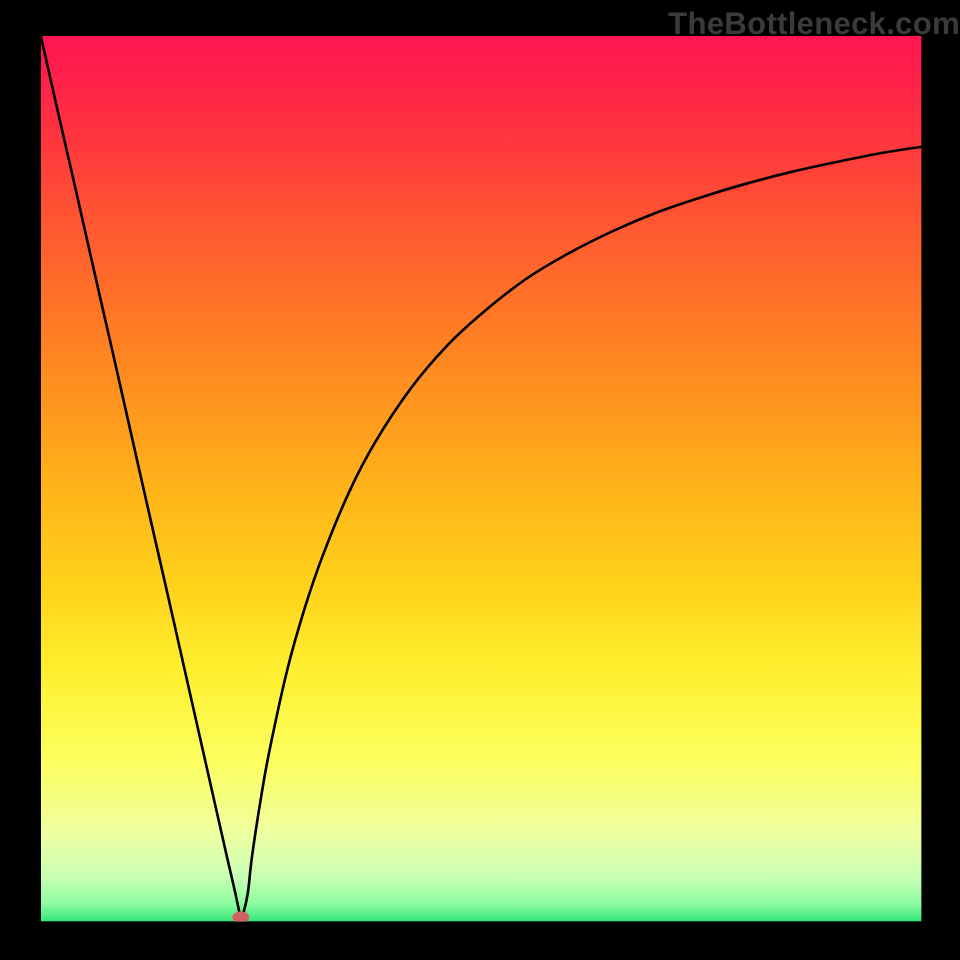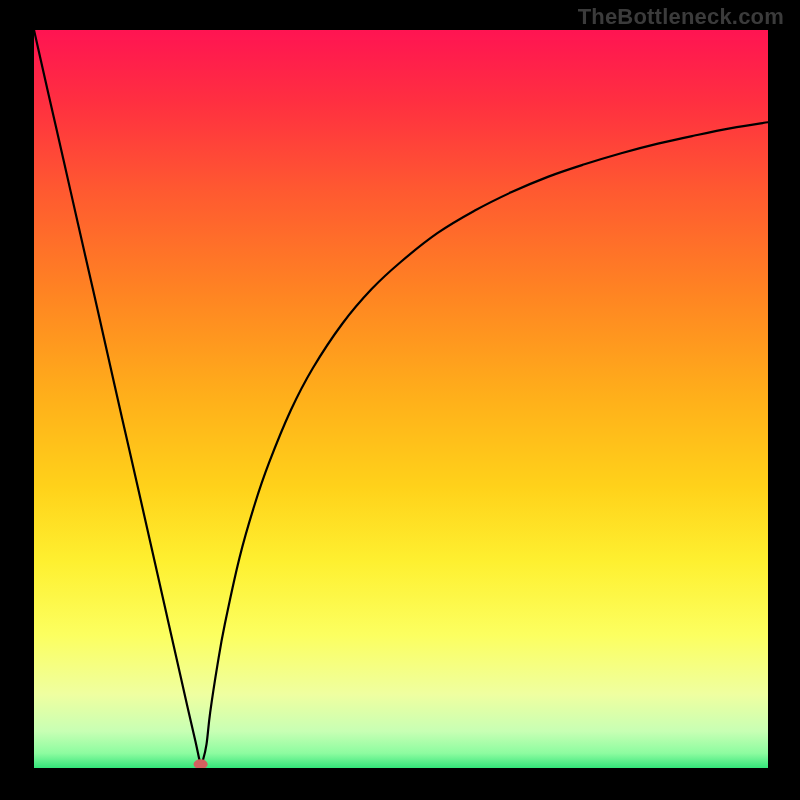--- a/index.html
+++ b/index.html
@@ -12,23 +12,23 @@
   }
   .frame {
     width: 800px;
     height: 800px;
     background: #000;
     position: relative;
   }
   .watermark {
     position: absolute;
     top: 4px;
-    right: 16px;
+    right: 0;
     color: #3b3b3b;
-    font-size: 22px;
+    font-size: 26px;
     font-weight: 600;
     letter-spacing: 0.2px;
   }
   .plot-wrap {
     position: absolute;
     left: 34px;
     top: 30px;
     width: 734px;
     height: 738px;
   }

